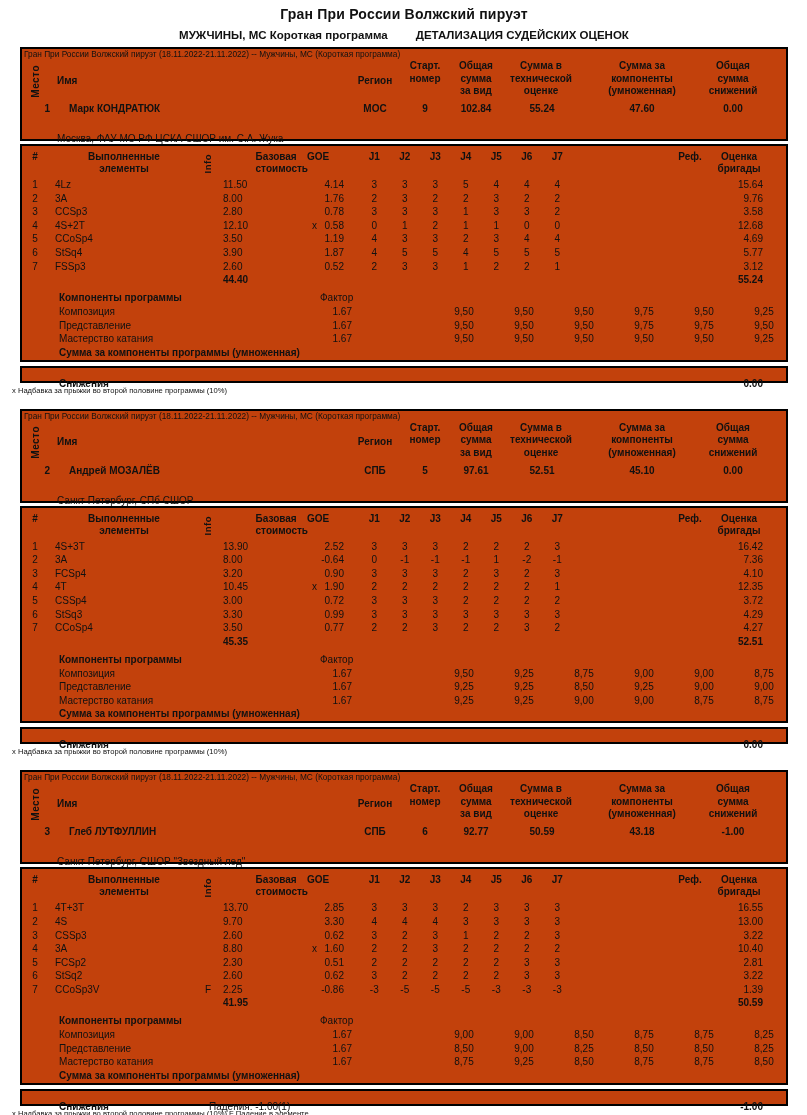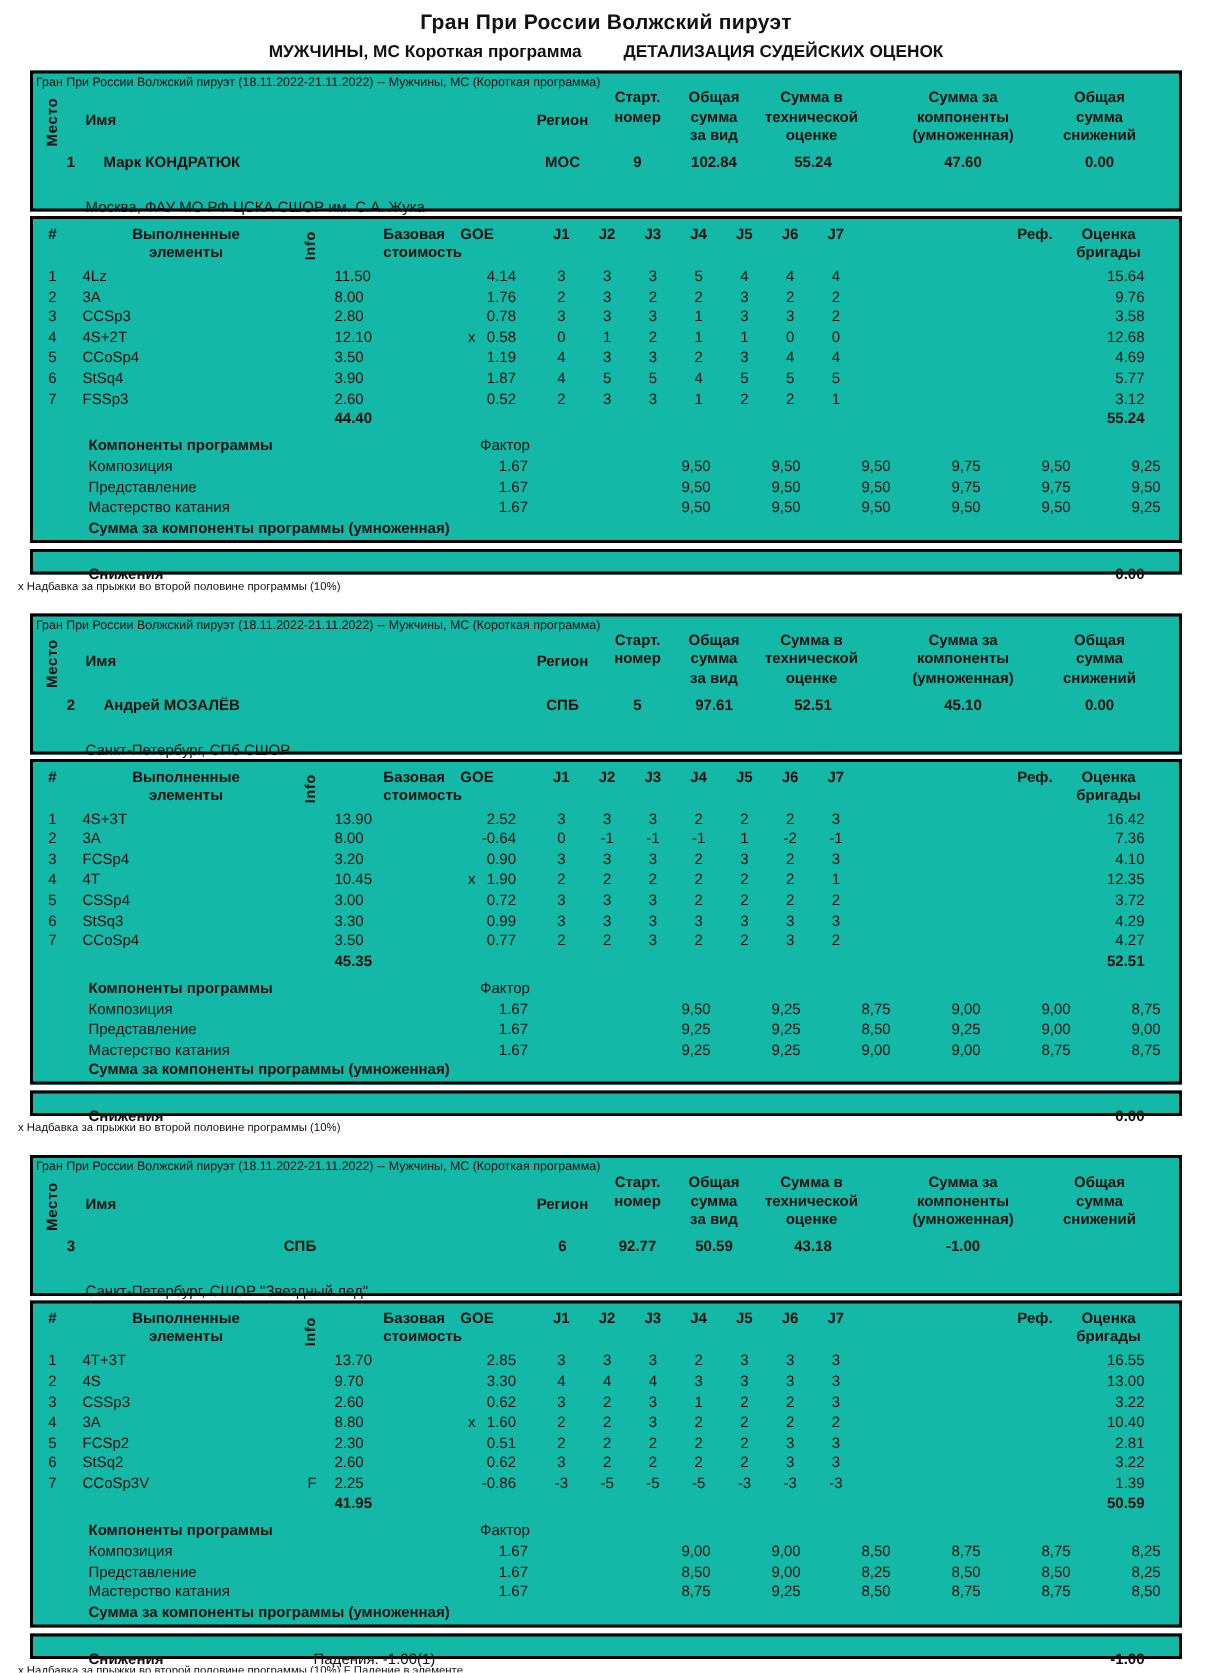--- a/index.html
+++ b/index.html
@@ -9,21 +9,21 @@
     font-family:"Liberation Sans", sans-serif;
     color:#111; font-size:10px;
     overflow:hidden;
   }
   .page { padding:6px 19px 0 20px; }
   .doc-title { text-align:center; font-size:14px; font-weight:bold; letter-spacing:0.2px; }
   .doc-subtitle { display:flex; justify-content:center; gap:28px; font-size:11.5px; font-weight:bold; margin-top:7px; margin-bottom:6px; }
 
   .section { margin-bottom:13px; }
 
-  .box { border:2px solid #000; background:#14b8a6; }
+  .box { border:2px solid #000; background:#c2410c; }
 
   
   .info-box { height:94px; position:relative; }
   .strip { font-size:8.3px; padding:0 0 0 2px; line-height:11px; white-space:nowrap; }
   .info-grid {
     display:grid;
     grid-template-columns:28px 1fr 50px 50px 52px 80px 120px 62px;
     padding-right:22px;
   }
   .info-head { align-items:start; }
@@ -685,20 +685,21 @@
 оценке</div>
         <div>Сумма за
 компоненты
 (умноженная)</div>
         <div>Общая
 сумма
 снижений</div>
       </div>
       <div class="info-grid info-vals">
         <div class="val-place">3</div>
+        <div class="val-name">Глеб ЛУТФУЛЛИН</div>
         <div>СПБ</div>
         <div>6</div>
         <div>92.77</div>
         <div>50.59</div>
         <div>43.18</div>
         <div>-1.00</div>
       </div>
       <div class="club-row">Санкт-Петербург, СШОР "Звездный лед"</div>
     </div>
 

